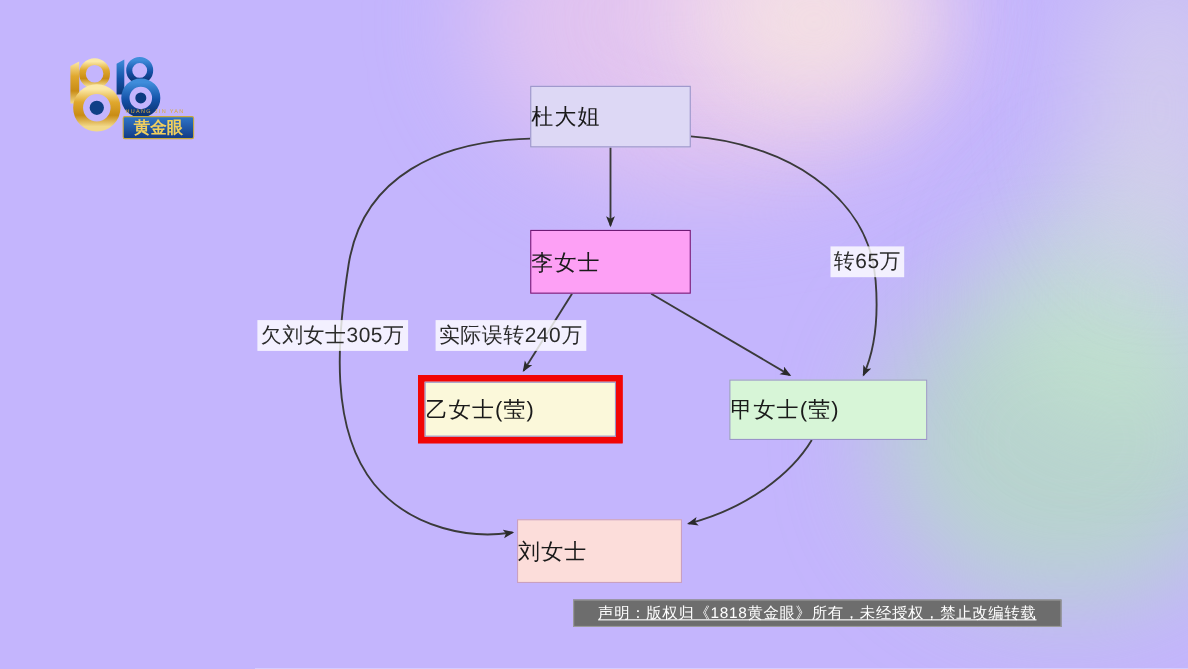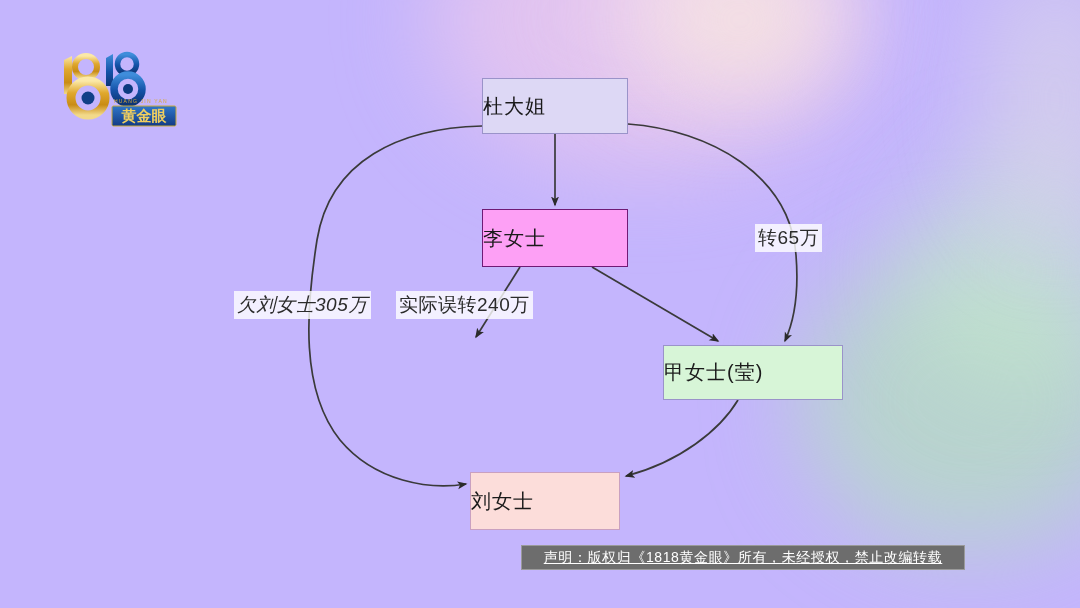--- a/index.html
+++ b/index.html
@@ -48,21 +48,21 @@
             background:#fcddda; border:1px solid #c9a0c0; }
 
   .elabel {
     position:absolute;
     font-size:19px; color:#2b2b2b; letter-spacing:.5px;
     white-space:nowrap;
     background:rgba(255,255,255,.80);
     padding:1px 3px;
   }
   .l-borrow { left:452px; top:159px; }
-  .l-owe    { left:234px; top:291px;font-style:italic; }
+  .l-owe    { left:234px; top:291px; }
   .l-actual { left:396px; top:291px; }
   .l-plan240{ left:613px; top:291px; }
   .l-t65    { left:755px; top:224px; }
   .l-plan305{ left:680px; top:422px; }
 
   
   #copyright {
     position:absolute; left:521px; top:545px; width:444px; height:25px;
     background:#6d6d6d;
     border:1px solid #9a9a9a;
@@ -149,20 +149,25 @@
     </svg>
 
     <div class="node n-du">
       <span>杜大姐</span>
     </div>
 
     <div class="node n-li">
       <span>李女士</span>
     </div>
 
+    <div class="n-yi-wrap">
+      <div class="node n-yi">
+        <span>乙女士(莹)</span>
+      </div>
+    </div>
 
     <div class="node n-jia">
       <span>甲女士(莹)</span>
     </div>
 
     <div class="node n-liu">
       <span>刘女士</span>
     </div>
 
     <div class="elabel l-owe">欠刘女士305万</div>

